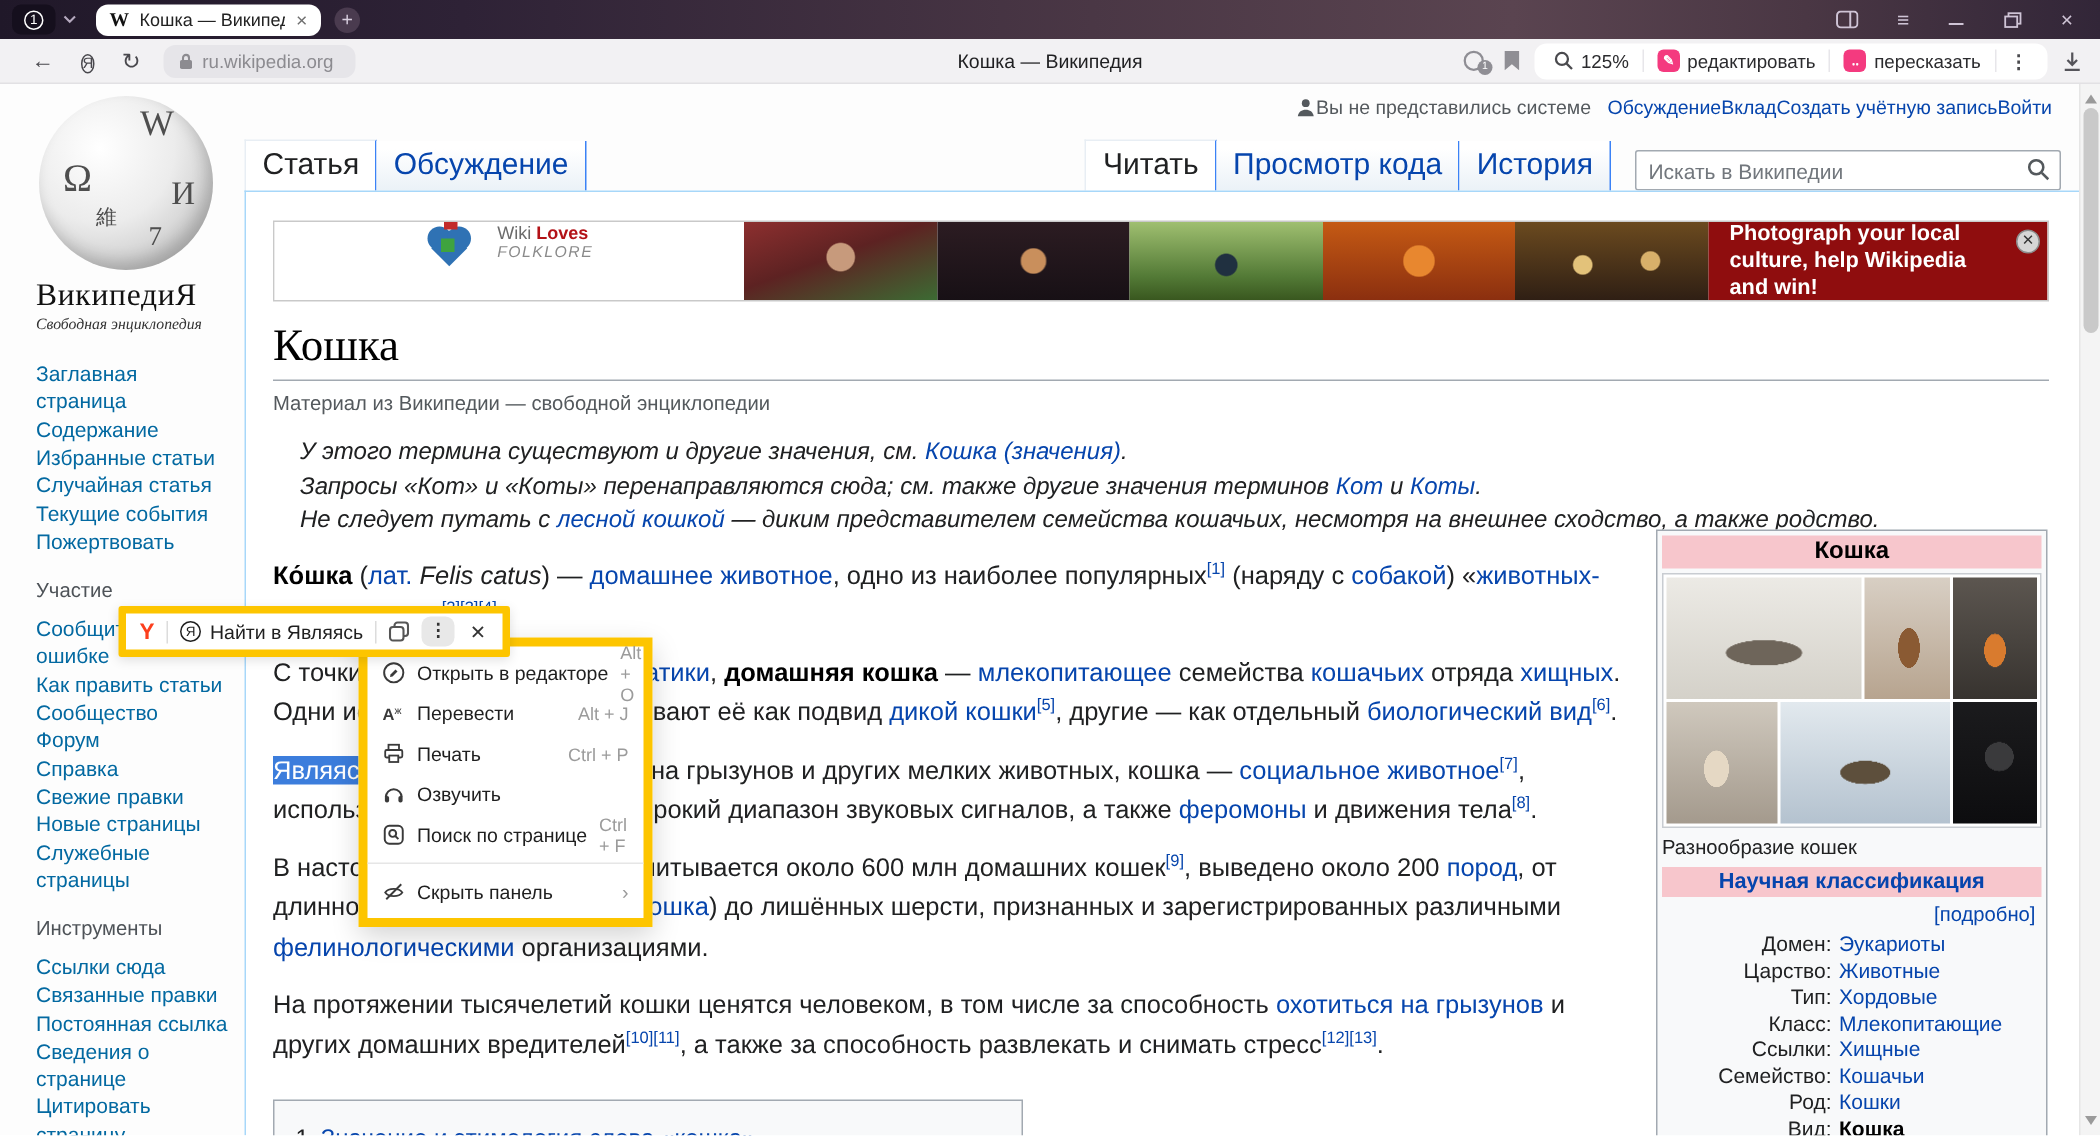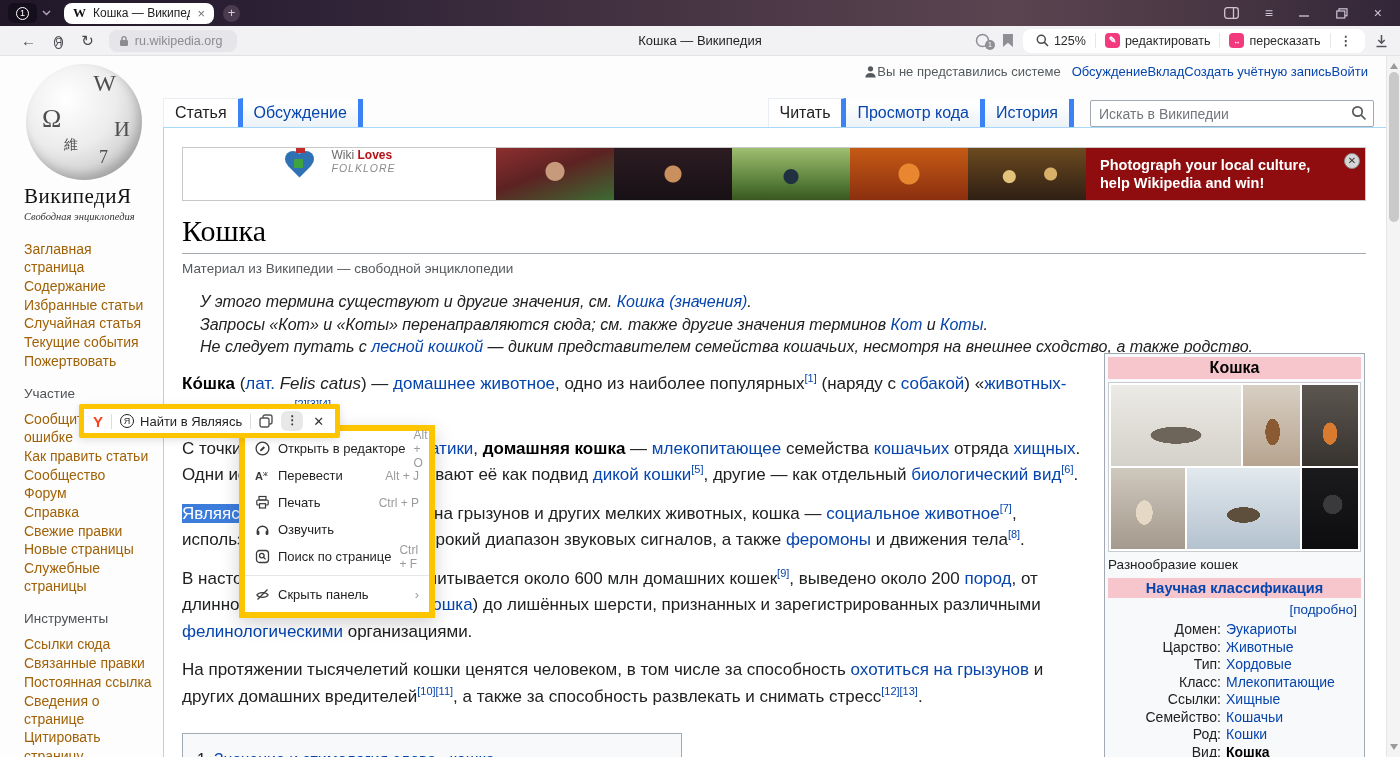--- a/index.html
+++ b/index.html
@@ -56,25 +56,25 @@
 .glob{width:116px;height:116px;margin:4px 0 2px 2px;border-radius:50%;position:relative;
  background:radial-gradient(circle at 35% 30%,#ffffff 0%,#ececec 45%,#cfcfcf 72%,#adadad 100%);
  box-shadow:inset -4px -6px 10px rgba(0,0,0,.18)}
 .glob span{position:absolute;font-family:"Liberation Serif",serif;color:#4e4e4e}
 .wlogo-t{font-family:"Liberation Serif",serif;font-size:21px;color:#111;letter-spacing:.5px;margin-top:4px}
 .wlogo-s{font-family:"Liberation Serif",serif;font-style:italic;font-size:10.5px;color:#333;margin-top:2px}
 .snav{margin-top:18px}
 .snav .hd{font-size:13.5px;color:#4e5358;margin:16px 0 9px}
 .snav ul{list-style:none}
 .snav li{font-size:14px;line-height:18.2px;margin-bottom:.5px}
-.snav a{color:#a16207}
+.snav a{color:#0369a1}
 
 
 .headtabs{position:absolute;left:163px;right:26px;top:43px;height:29px;display:flex;align-items:flex-end}
-.wtab{font-size:16px;padding:5px 11px 6px;background:linear-gradient(to top,#eaf1f7,#ffffff 85%);border-right:5px solid #3b82f6;color:#0645ad}
+.wtab{font-size:20px;padding:5px 11px 6px;background:linear-gradient(to top,#eaf1f7,#ffffff 85%);border-right:1px solid #3b82f6;color:#0645ad}
 .wtab.on{background:#fff;color:#202122;border-top:1px solid #e8eef4;border-left:1px solid #e8eef4}
 .htspace{flex:1}
 .wsearch{position:relative;width:284px;margin-left:16px;margin-bottom:1px}
 .wsearch input{width:100%;height:27px;border:1px solid #a2a9b1;border-radius:2px;padding:0 30px 0 8px;font-size:14px;color:#202122;background:#fff;outline:none}
 .wsearch input::placeholder{color:#72777d}
 .wsearch .mag{position:absolute;right:7px;top:5px}
 
 
 .content{position:absolute;left:163px;top:71px;right:14px;bottom:0;background:#fff;border-top:1px solid #a7d7f9;border-left:1px solid #a7d7f9;padding:0 20px 0 18px}
 .banner{margin-top:19px;height:54px;border:1px solid #c9c9c9;display:flex;overflow:hidden;background:#fff}
@@ -88,21 +88,21 @@
 .bl-txt .l1{font-size:12px;color:#6b6b6b}
 .bl-txt .l1 b{color:#b31217}
 .bl-txt .l2{font-size:10.5px;font-style:italic;color:#8a8a8a;letter-spacing:1px}
 .bphotos{flex:1;display:flex}
 .bphotos div{flex:1}
 .ph1{background:radial-gradient(circle 16px at 50% 45%,#c79a7c 0 9px,transparent 10px),linear-gradient(160deg,#8d2f2f 0%,#5d2222 45%,#3c6b33 100%)}
 .ph2{background:radial-gradient(circle 14px at 50% 50%,#c98f5c 0 8px,transparent 9px),linear-gradient(180deg,#2c1c22 0%,#171015 100%)}
 .ph3{background:radial-gradient(circle 12px at 50% 55%,#203040 0 7px,transparent 8px),linear-gradient(180deg,#9fbf70 0%,#537a36 70%,#39571f 100%)}
 .ph4{background:radial-gradient(circle 18px at 50% 50%,#e8872f 0 10px,transparent 11px),linear-gradient(180deg,#c55a14 0%,#8b2f0f 100%)}
 .ph5{background:radial-gradient(circle 10px at 35% 55%,#e3c27a 0 6px,transparent 7px),radial-gradient(circle 10px at 70% 50%,#d8b06a 0 6px,transparent 7px),linear-gradient(180deg,#6b4a1f 0%,#2f1f14 100%)}
-.bred{width:279px;flex:none;background:#8f0d0e;color:#fff;position:relative;display:flex;align-items:center;padding:0 30px 0 14px}
+.bred{width:226px;flex:none;background:#8f0d0e;color:#fff;position:relative;display:flex;align-items:center;padding:0 30px 0 14px}
 .bred p{font-size:14.5px;font-weight:bold;line-height:18px}
 .bclose{position:absolute;right:5px;top:5px;width:16px;height:16px;border:1.5px solid #8d8d8d;background:#d6d6d6;border-radius:50%;color:#333;font-size:10px;line-height:13px;text-align:center}
 h1.title{font-family:"Liberation Serif",serif;font-weight:normal;font-size:30px;color:#000;margin-top:13px;padding-bottom:5px;border-bottom:1px solid #a2a9b1}
 .sub{font-size:13.5px;color:#54595d;margin-top:7px}
 .hatnotes{margin:15px 0 0 18px;font-style:italic;font-size:16px;color:#202122}
 .hatnotes div{line-height:22.5px}
 .art p{width:906px;font-size:17px;line-height:26.5px;color:#202122;margin-top:12px}
 .seg-l,.art a{color:#0645ad}
 .seg-sup{color:#0645ad;font-size:11px;vertical-align:super;line-height:0}
 .seg-b{font-weight:bold;color:#000}

